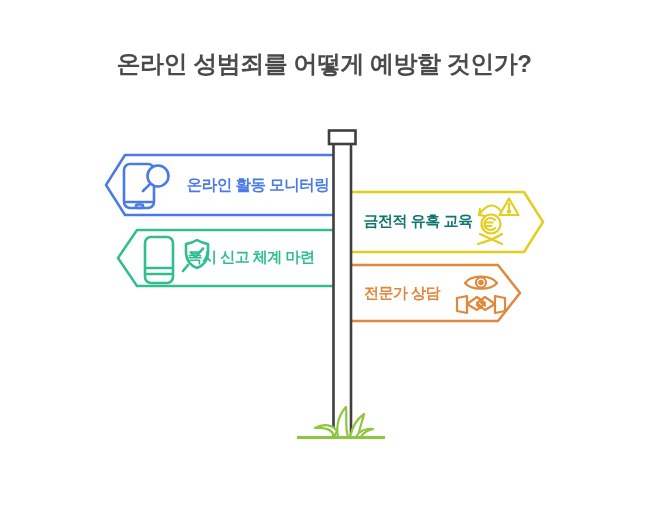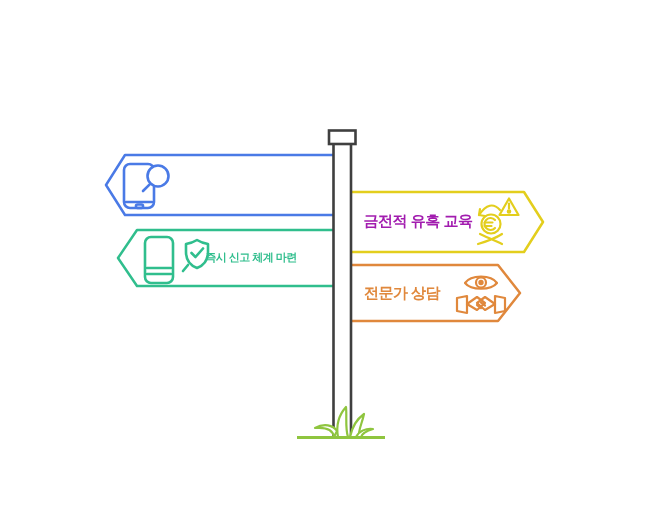--- a/index.html
+++ b/index.html
@@ -11,33 +11,34 @@
     position:absolute;left:0;top:48px;width:648px;margin:0;
     text-align:center;font-size:24px;font-weight:800;letter-spacing:-0.5px;
   }
   .layer{position:absolute;left:0;top:0;}
   .sign-label{
     position:absolute;font-weight:800;letter-spacing:-0.5px;
     text-align:center;white-space:nowrap;
   }
   .label-blue  {left:182px;top:174px;width:152px;font-size:15.5px;line-height:22px;}
   .label-yellow{left:358px;top:210px;width:120px;font-size:15px;line-height:22px;}
-  .label-green {left:181px;top:246px;width:140px;font-size:11px;line-height:22px;}
+  .label-green {left:181px;top:246px;width:140px;font-size:15px;line-height:22px;}
   .label-orange{left:357px;top:282px;width:90px;font-size:15px;line-height:22px;text-align:center;}
   .icon{position:absolute;}
   .icon-blue  {left:116px;top:158px;}
   .icon-yellow{left:460px;top:192px;}
   .icon-green {left:134px;top:228px;}
   .icon-orange{left:452px;top:264px;}
 </style>
 </head>
 <body>
 
 <div class="canvas">
 
+  <h1 class="title" style="color: rgb(74, 74, 74);">온라인 성범죄를 어떻게 예방할 것인가?</h1>
 
   <svg class="layer" width="648" height="516" viewBox="0 0 648 516">
 
     <polygon points="345,155 125,155 106,185 125,215 345,215" fill="#ffffff" stroke-width="2.5" stroke-linejoin="round" stroke="#4A7AE6"></polygon>
 
     <polygon points="340,192 524,192 543,222 524,252 340,252" fill="#ffffff" stroke-width="2.5" stroke-linejoin="round" stroke="#E3CE1D"></polygon>
 
     <polygon points="345,230 137,230 118,258 137,286 345,286" fill="#ffffff" stroke-width="2.5" stroke-linejoin="round" stroke="#30BE8D"></polygon>
 
     <polygon points="340,265 498,265 520,293 498,321 340,321" fill="#ffffff" stroke-width="2.5" stroke-linejoin="round" stroke="#E0883C"></polygon>
@@ -87,17 +88,18 @@
     <path d="M13,19 C19,10.5 39,10.5 45,19 C39,26.5 19,26.5 13,19 Z"></path>
     <circle cx="29" cy="18.5" r="5"></circle>
     <circle cx="29" cy="18.5" r="1.6" fill="#E0883C"></circle>
     <path d="M5,34 L15,32 L15,49 L5,47 Z"></path>
     <path d="M53,34 L43,32 L43,49 L53,47 Z"></path>
     <path d="M15,40 L25,33 L33,39 L25,46 Z"></path>
     <path d="M43,40 L33,33 L25,39 L33,46 Z"></path>
     <path d="M25,41 l4,3 M29,38.5 l4,3"></path>
   </svg>
 
-  <div class="sign-label label-yellow" style="color: #a21caf;">금전적 유혹 교육</div>
+  <div class="sign-label label-blue" style="color: rgb(74, 122, 230);">온라인 활동 모니터링</div>
+  <div class="sign-label label-yellow" style="color: #0f766e;">금전적 유혹 교육</div>
   <div class="sign-label label-green" style="color: rgb(48, 190, 141);">즉시 신고 체계 마련</div>
   <div class="sign-label label-orange" style="color: rgb(224, 136, 60);">전문가 상담</div>
 
 </div>
 
 </body></html>

